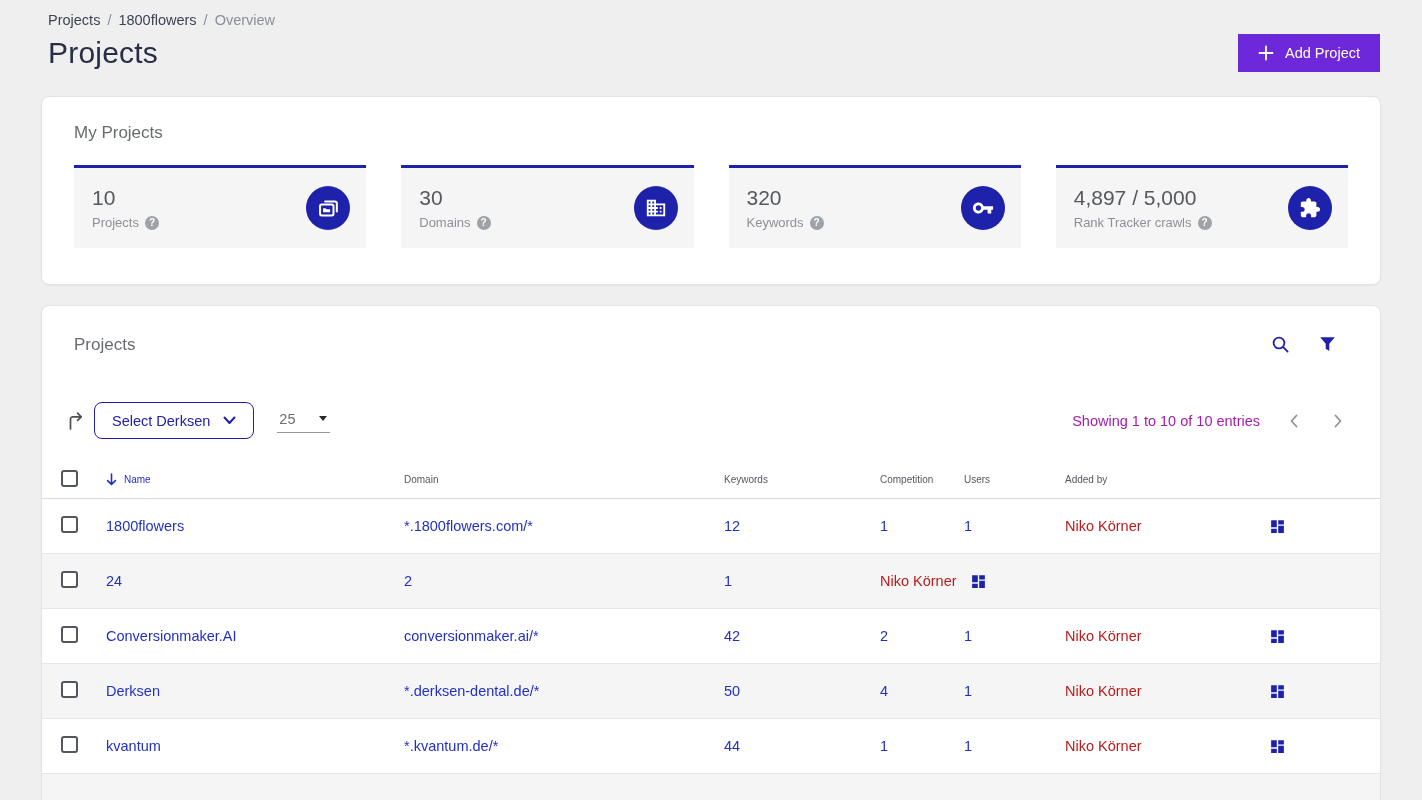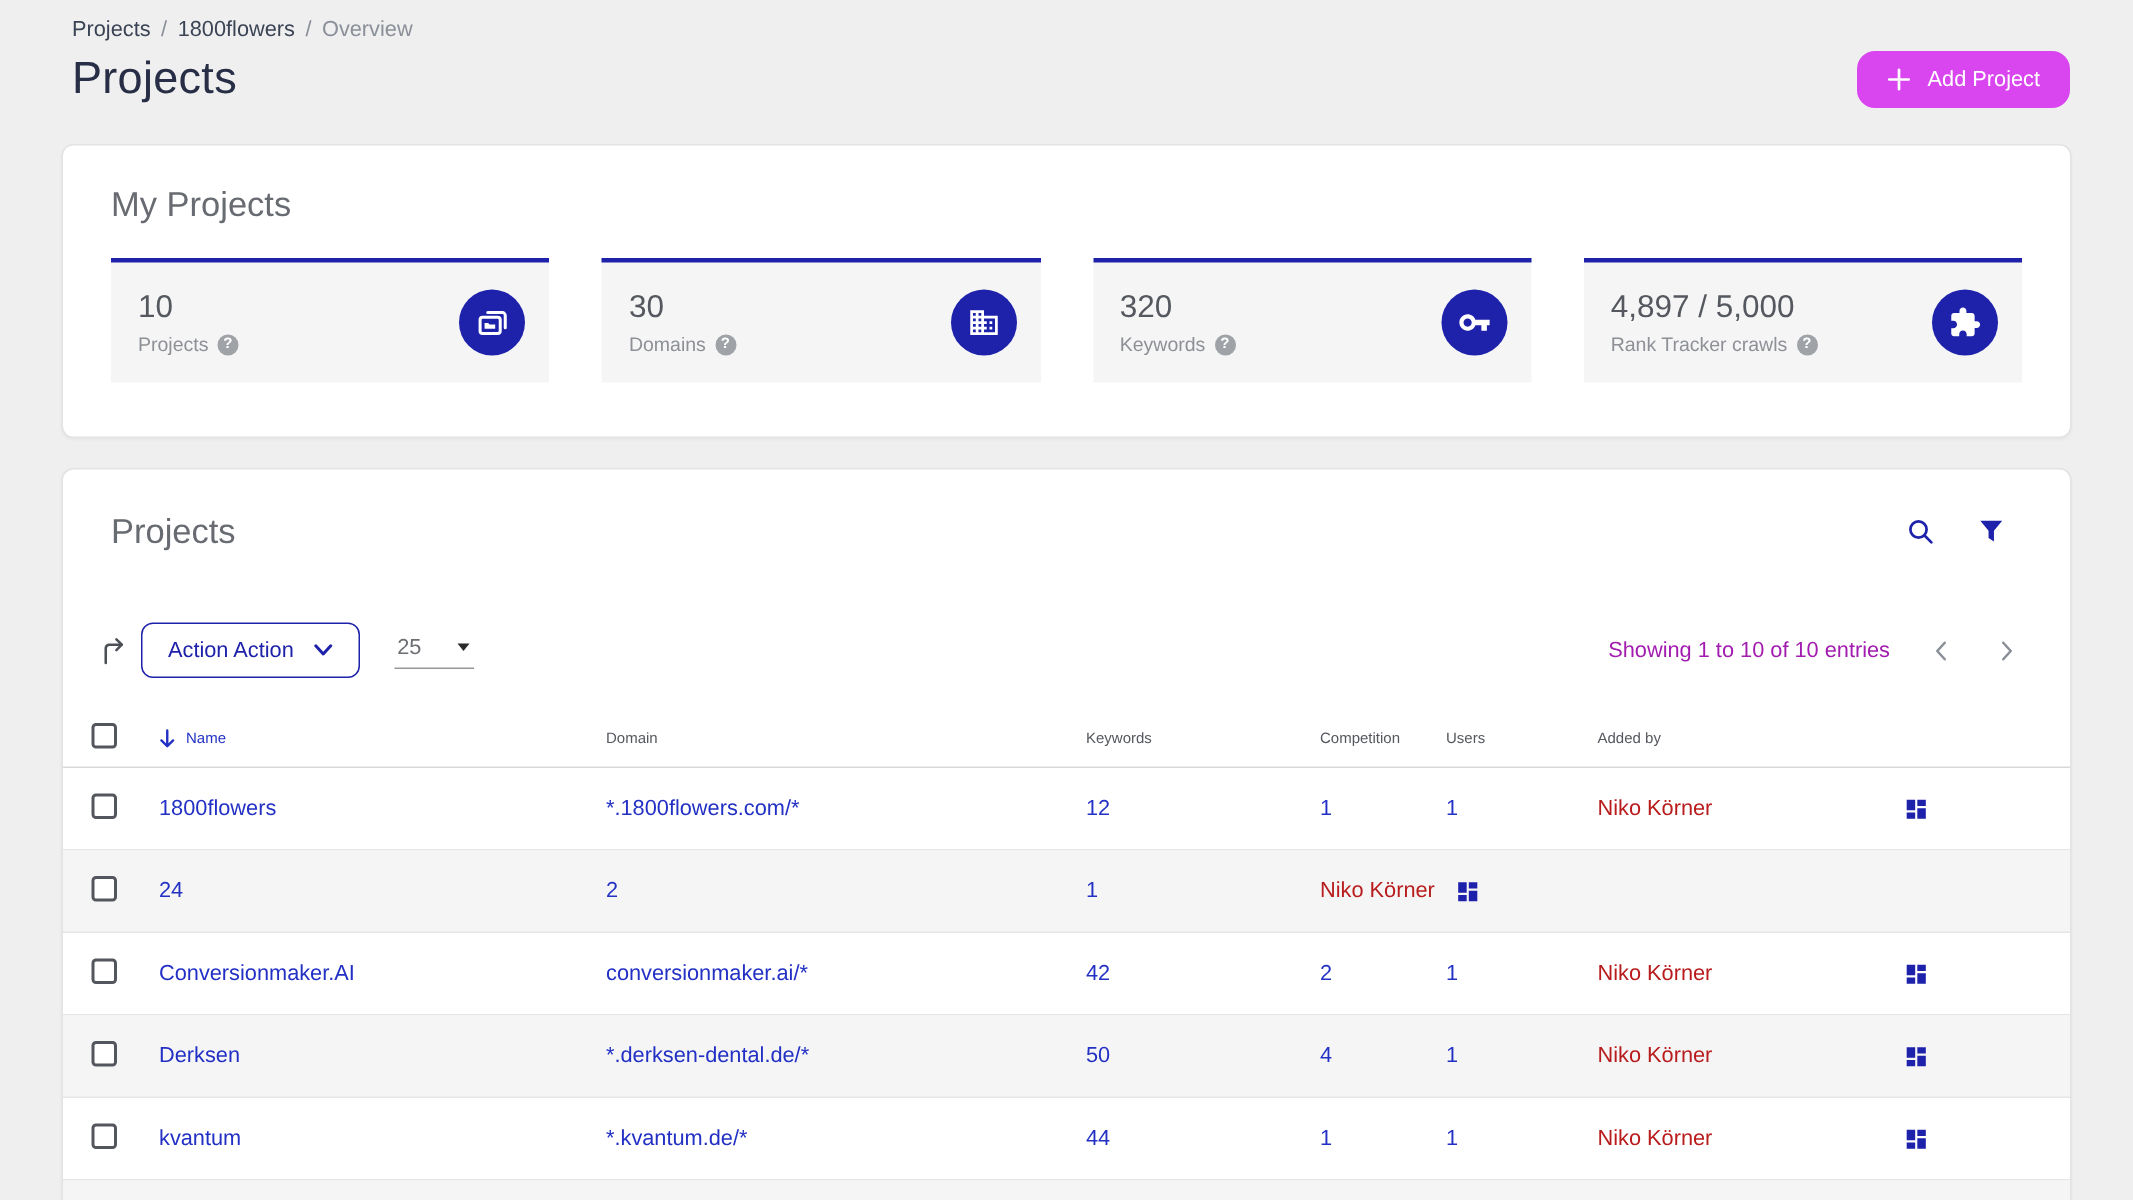--- a/index.html
+++ b/index.html
@@ -10,30 +10,30 @@
     color: #55585e;
   }
   
   .topbar { padding: 12px 42px 0 48px; }
   .breadcrumb { display: flex; gap: 7px; font-size: 14.5px; color: #9aa0a8; align-items: center; }
   .crumb-strong { color: #3b4454; font-weight: 500; cursor: pointer; }
   .crumb-muted { color: #8a8f98; }
   .title-row { display: flex; justify-content: space-between; align-items: center; margin-top: 6px; }
   .page-title { font-size: 30px; color: #272e45; font-weight: 500; letter-spacing: .2px; }
   .add-btn {
-    background: #d946ef; color: #fff; border: none; border-radius: 12px;
+    background: #6d28d9; color: #fff; border: none; border-radius: 0;
     height: 38px; padding: 0 20px; display: flex; align-items: center; gap: 11px;
     font-size: 14.5px; font-weight: 500; font-family: inherit; cursor: pointer;
   }
   
   .card {
     background: #fff; border: 1px solid #e3e3e4; border-radius: 8px;
     margin: 0 41px; box-shadow: 0 1px 2px rgba(0,0,0,.04);
   }
-  .card-title { font-size: 23px; color: #686b71; font-weight: 400; }
+  .card-title { font-size: 17px; color: #686b71; font-weight: 400; }
   
   .my-projects { margin-top: 24px; padding: 26px 32px 36px; }
   .stats { display: grid; grid-template-columns: repeat(4, 1fr); gap: 35px; margin-top: 22px; }
   .stat {
     background: #f5f5f6; border-top: 3px solid #1e22aa; height: 83px;
     padding: 0 16px 0 18px; display: flex; align-items: center; justify-content: space-between;
   }
   .stat-value { font-size: 21px; color: #55585e; }
   .stat-label { font-size: 13px; color: #8d9095; margin-top: 5px; display: flex; align-items: center; gap: 6px; }
   .help-icon {
@@ -197,21 +197,21 @@
   </div>
 
   <div class="toolbar">
     <button class="export-btn">
       <svg width="24" height="24" viewBox="0 0 24 24" fill="none">
         <path d="M6.5 20V10.2a2.4 2.4 0 0 1 2.4-2.4h8.2" stroke="#4c4f55" stroke-width="1.7" stroke-linecap="round" stroke-linejoin="round"></path>
         <path d="M13.6 4.2 17.2 7.8 13.6 11.4" stroke="#4c4f55" stroke-width="1.7" stroke-linecap="round" stroke-linejoin="round"></path>
       </svg>
     </button>
     <button class="select-action">
-      <span>Action Action</span>
+      <span>Select Derksen</span>
       <span style="display:flex;">
         <svg width="13" height="9" viewBox="0 0 13 9" fill="none">
             <path d="M1.5 1.5 6.5 7 11.5 1.5" stroke="#1e22aa" stroke-width="2" stroke-linecap="round" stroke-linejoin="round"></path>
           </svg>
       </span>
     </button>
     <div class="page-size">
       <span>25</span>
       <span class="caret-down"></span>
     </div>

